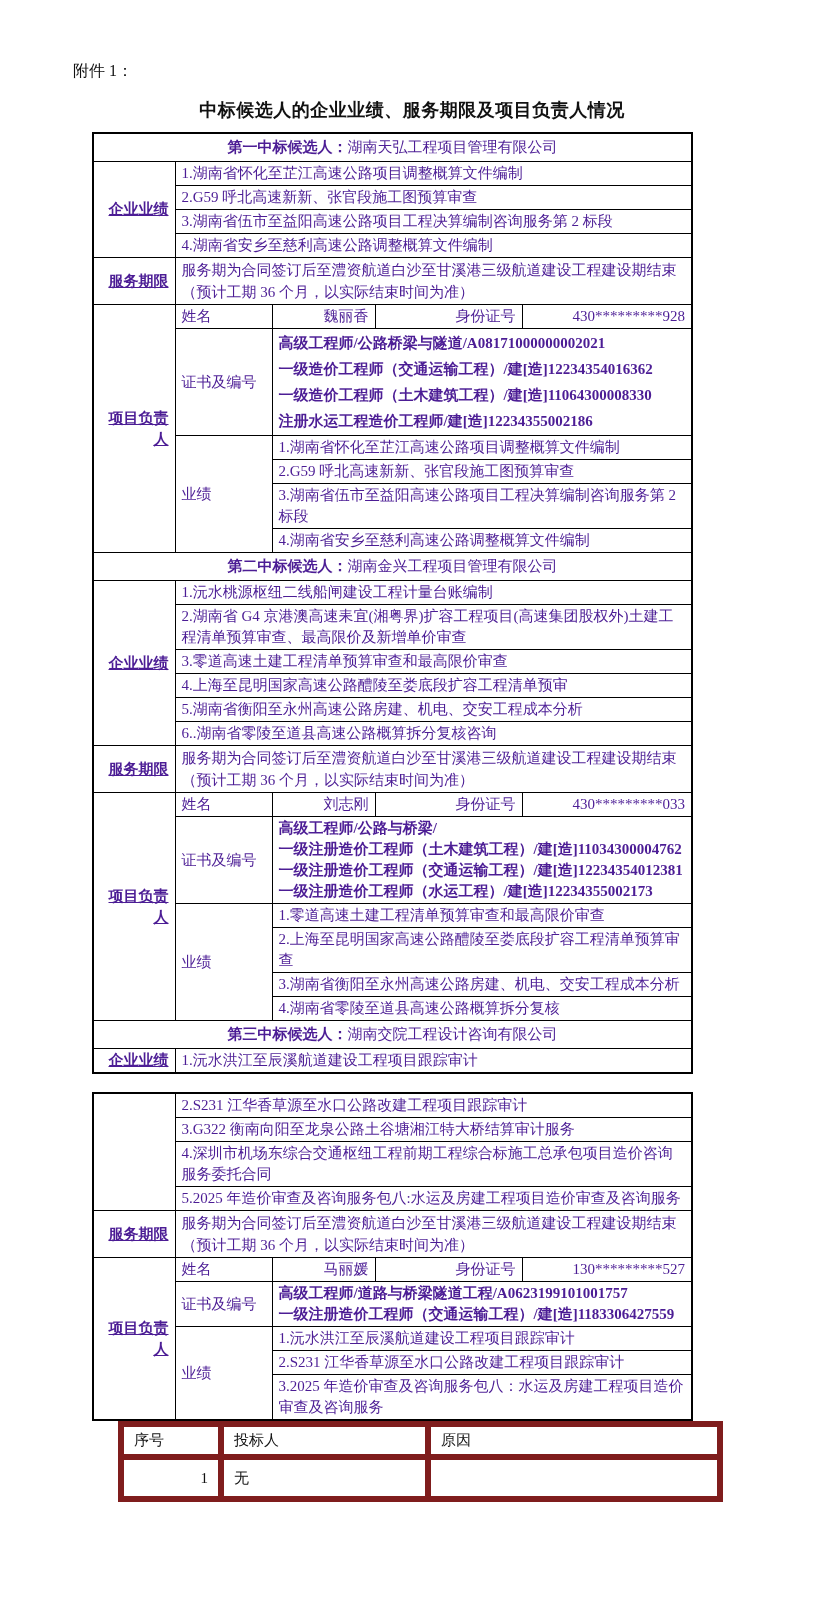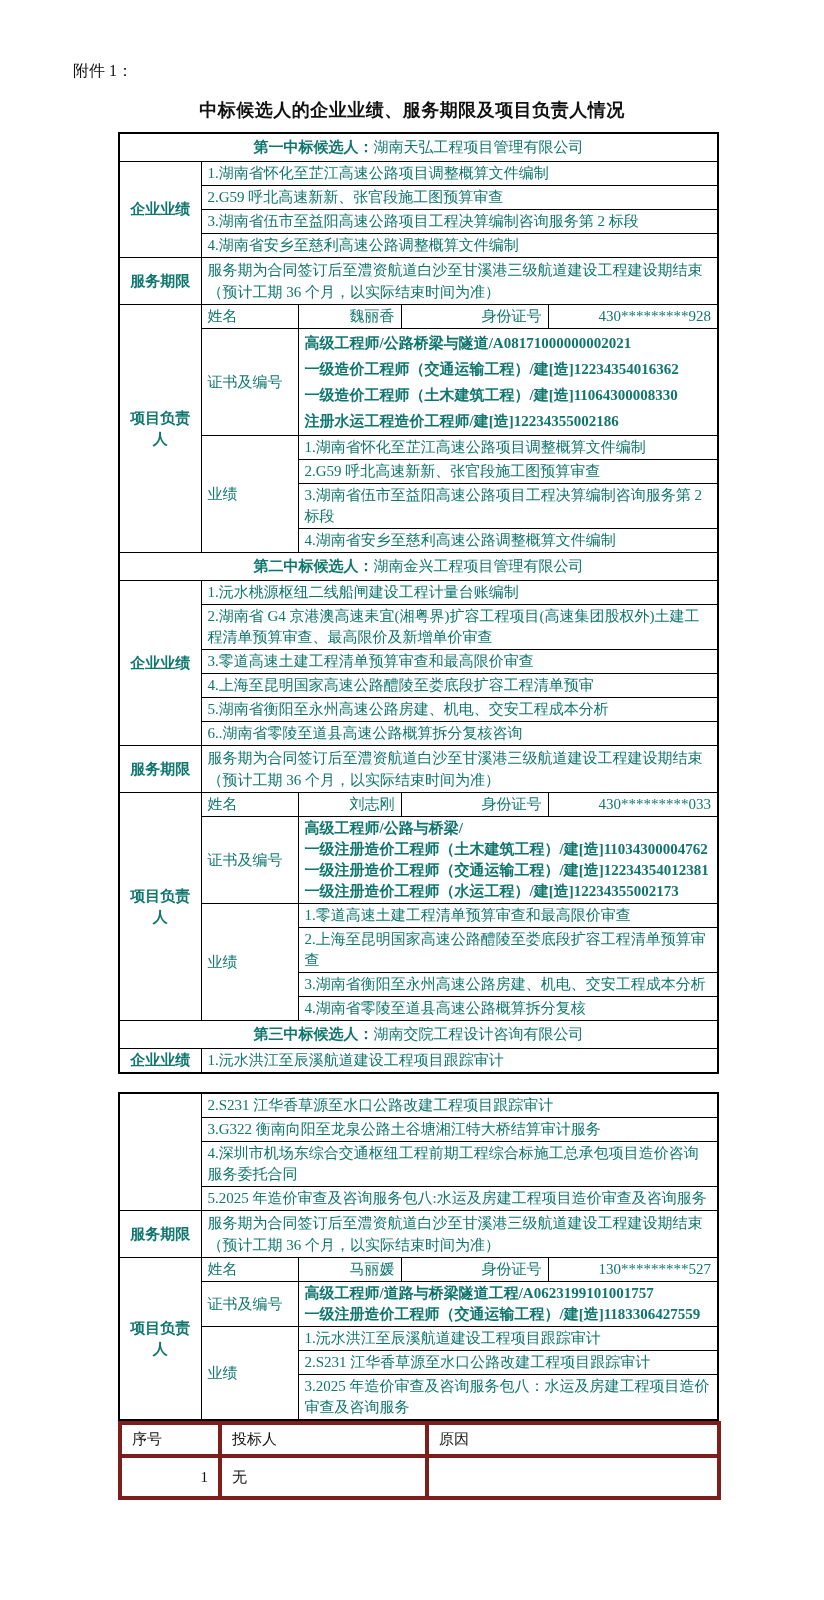--- a/index.html
+++ b/index.html
@@ -9,48 +9,48 @@
     color:#111;
   }
   .page { position:relative; width:824px; height:1600px; overflow:hidden; }
   .att-label { margin:0; padding:60px 0 0 73px; font-size:16px; line-height:22px; }
   .doc-title {
     margin:16px 0 10px 0; text-align:center;
     font-size:18px; font-weight:bold; letter-spacing:0.5px;
   }
   table.grid {
     border-collapse:collapse; table-layout:fixed;
-    margin-left:118px; width:599px;
-    font-size:15px; color:#0f766e;
+    margin-left:92px; width:599px;
+    font-size:15px; color:#4c1d95;
     border:2px solid #000;
   }
   table.grid td {
     border:1px solid #000;
     padding:1px 6px;
     line-height:21px;
     vertical-align:middle;
     word-break:break-all;
   }
   tr.hdr td { text-align:center; height:25px; }
   tr.hdr .rank { font-weight:bold; }
-  td.lab { font-weight:bold; text-align:center; padding:1px 2px; }
+  td.lab { font-weight:bold; text-align:right; padding:1px 2px;text-decoration:underline; }
   td.sub { padding:1px 2px; }
   td.ctr { text-align:right; }
   tr.r1 { height:22px; }
   tr.svc td { line-height:22px; }
   td.certs p { margin:0;font-weight:bold; }
   td.certs.loose p { padding:2.5px 0; }
   .gap { height:18px; }
   .att2-label { margin:12px 0 5px 118px; font-size:15.5px; line-height:22px; }
   table.grid2 {
     border-collapse:collapse; table-layout:fixed;
     margin-left:118px; width:599px;
     font-size:15px; border:2px solid #000;
   }
-  table.grid2 td { border:4px solid #7f1d1d; padding:2px 10px; vertical-align:middle; }
+  table.grid2 td { border:6px solid #7f1d1d; padding:2px 10px; vertical-align:middle; }
   table.grid2 tr.hrow { height:33px; }
   table.grid2 tr.drow { height:42px; }
 </style>
 </head>
 <body>
 
 <div class="page">
 
   <p class="att-label">附件 1：</p>
   <div class="doc-title">中标候选人的企业业绩、服务期限及项目负责人情况</div>

